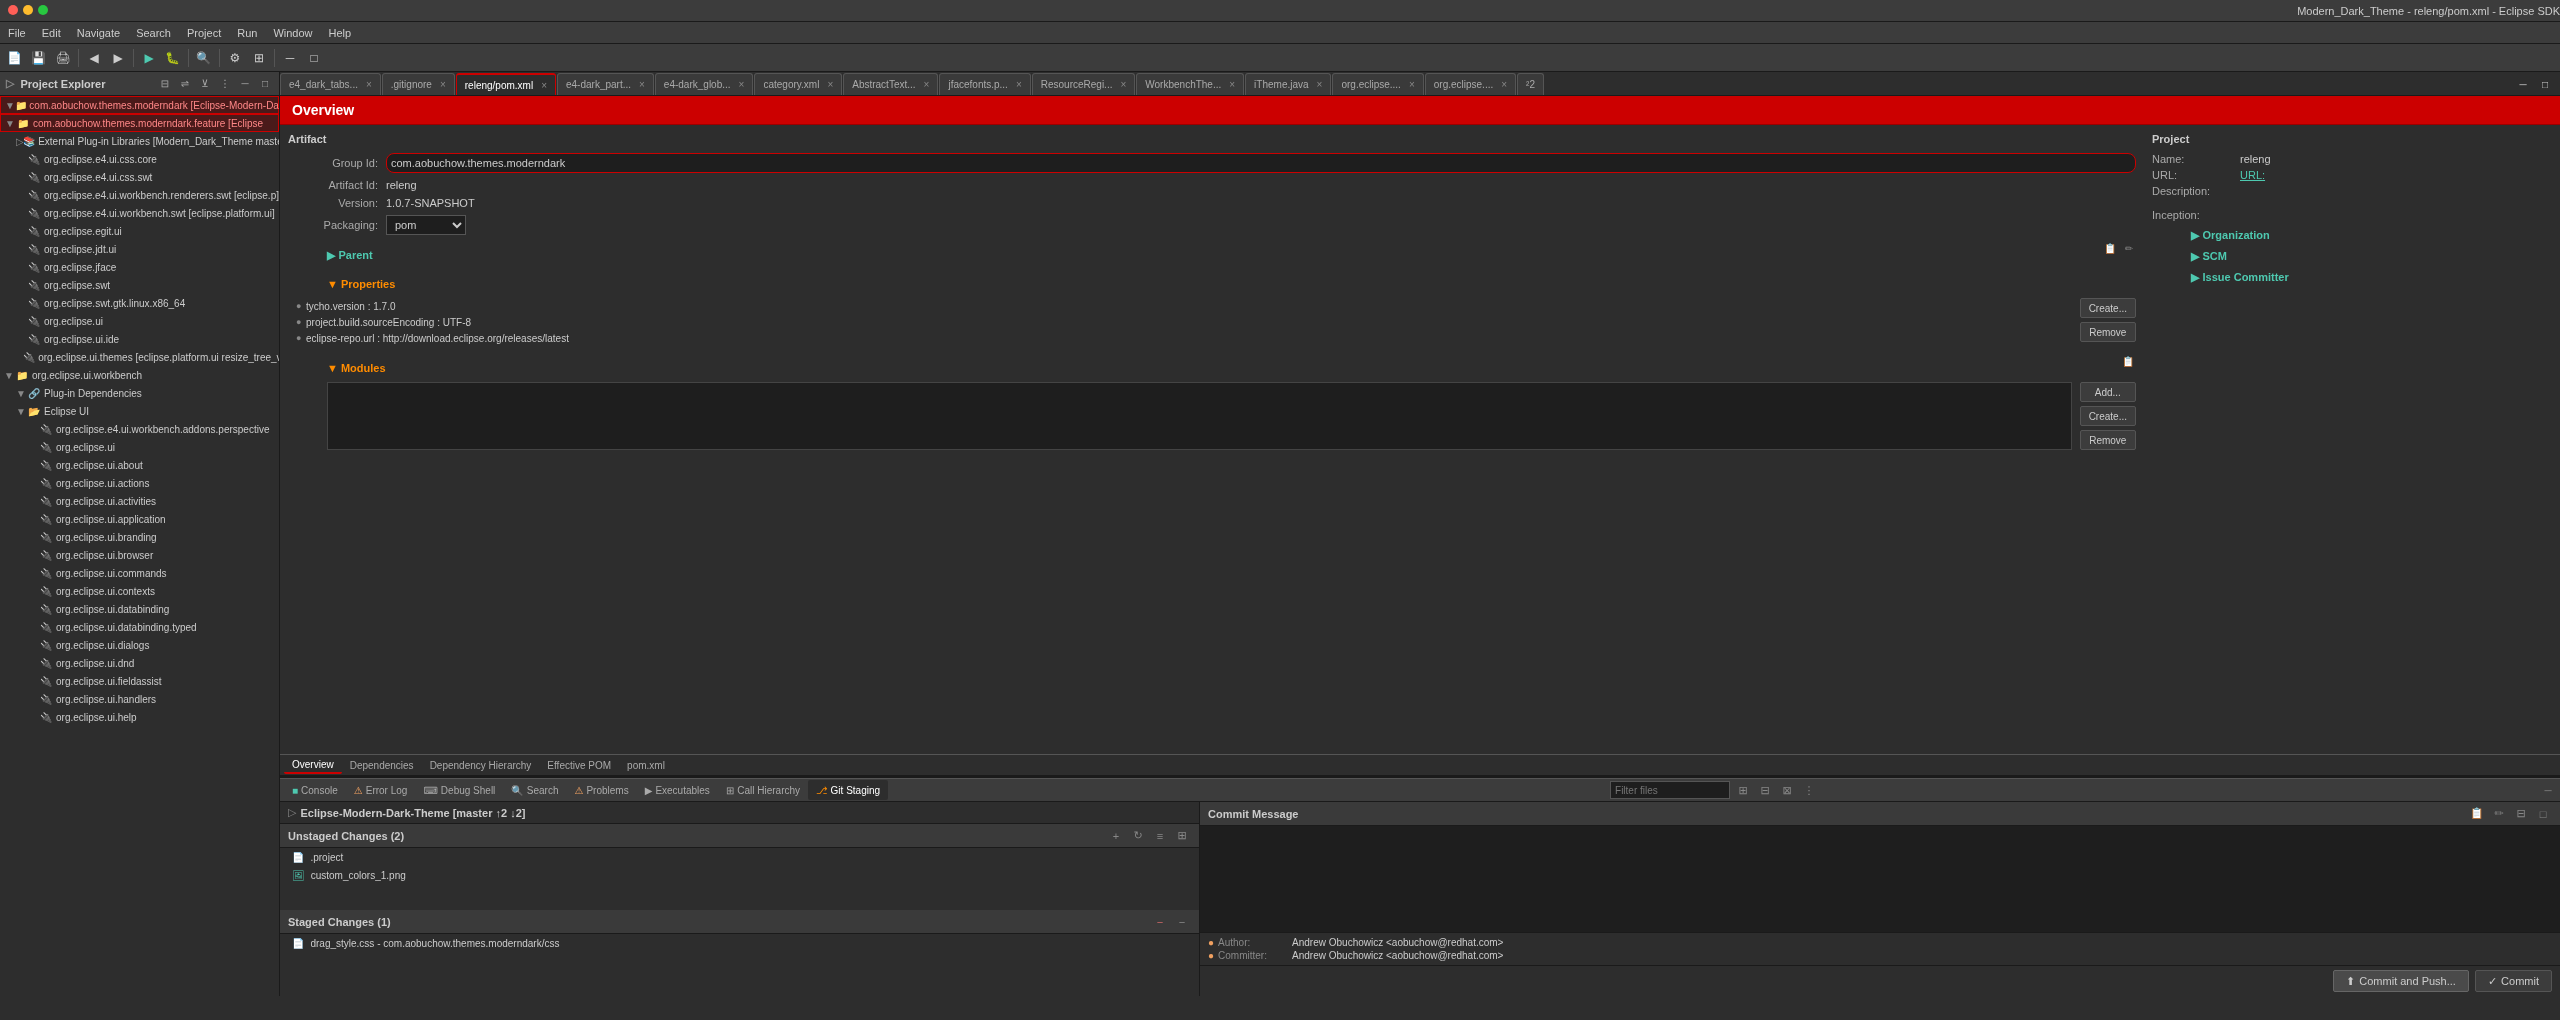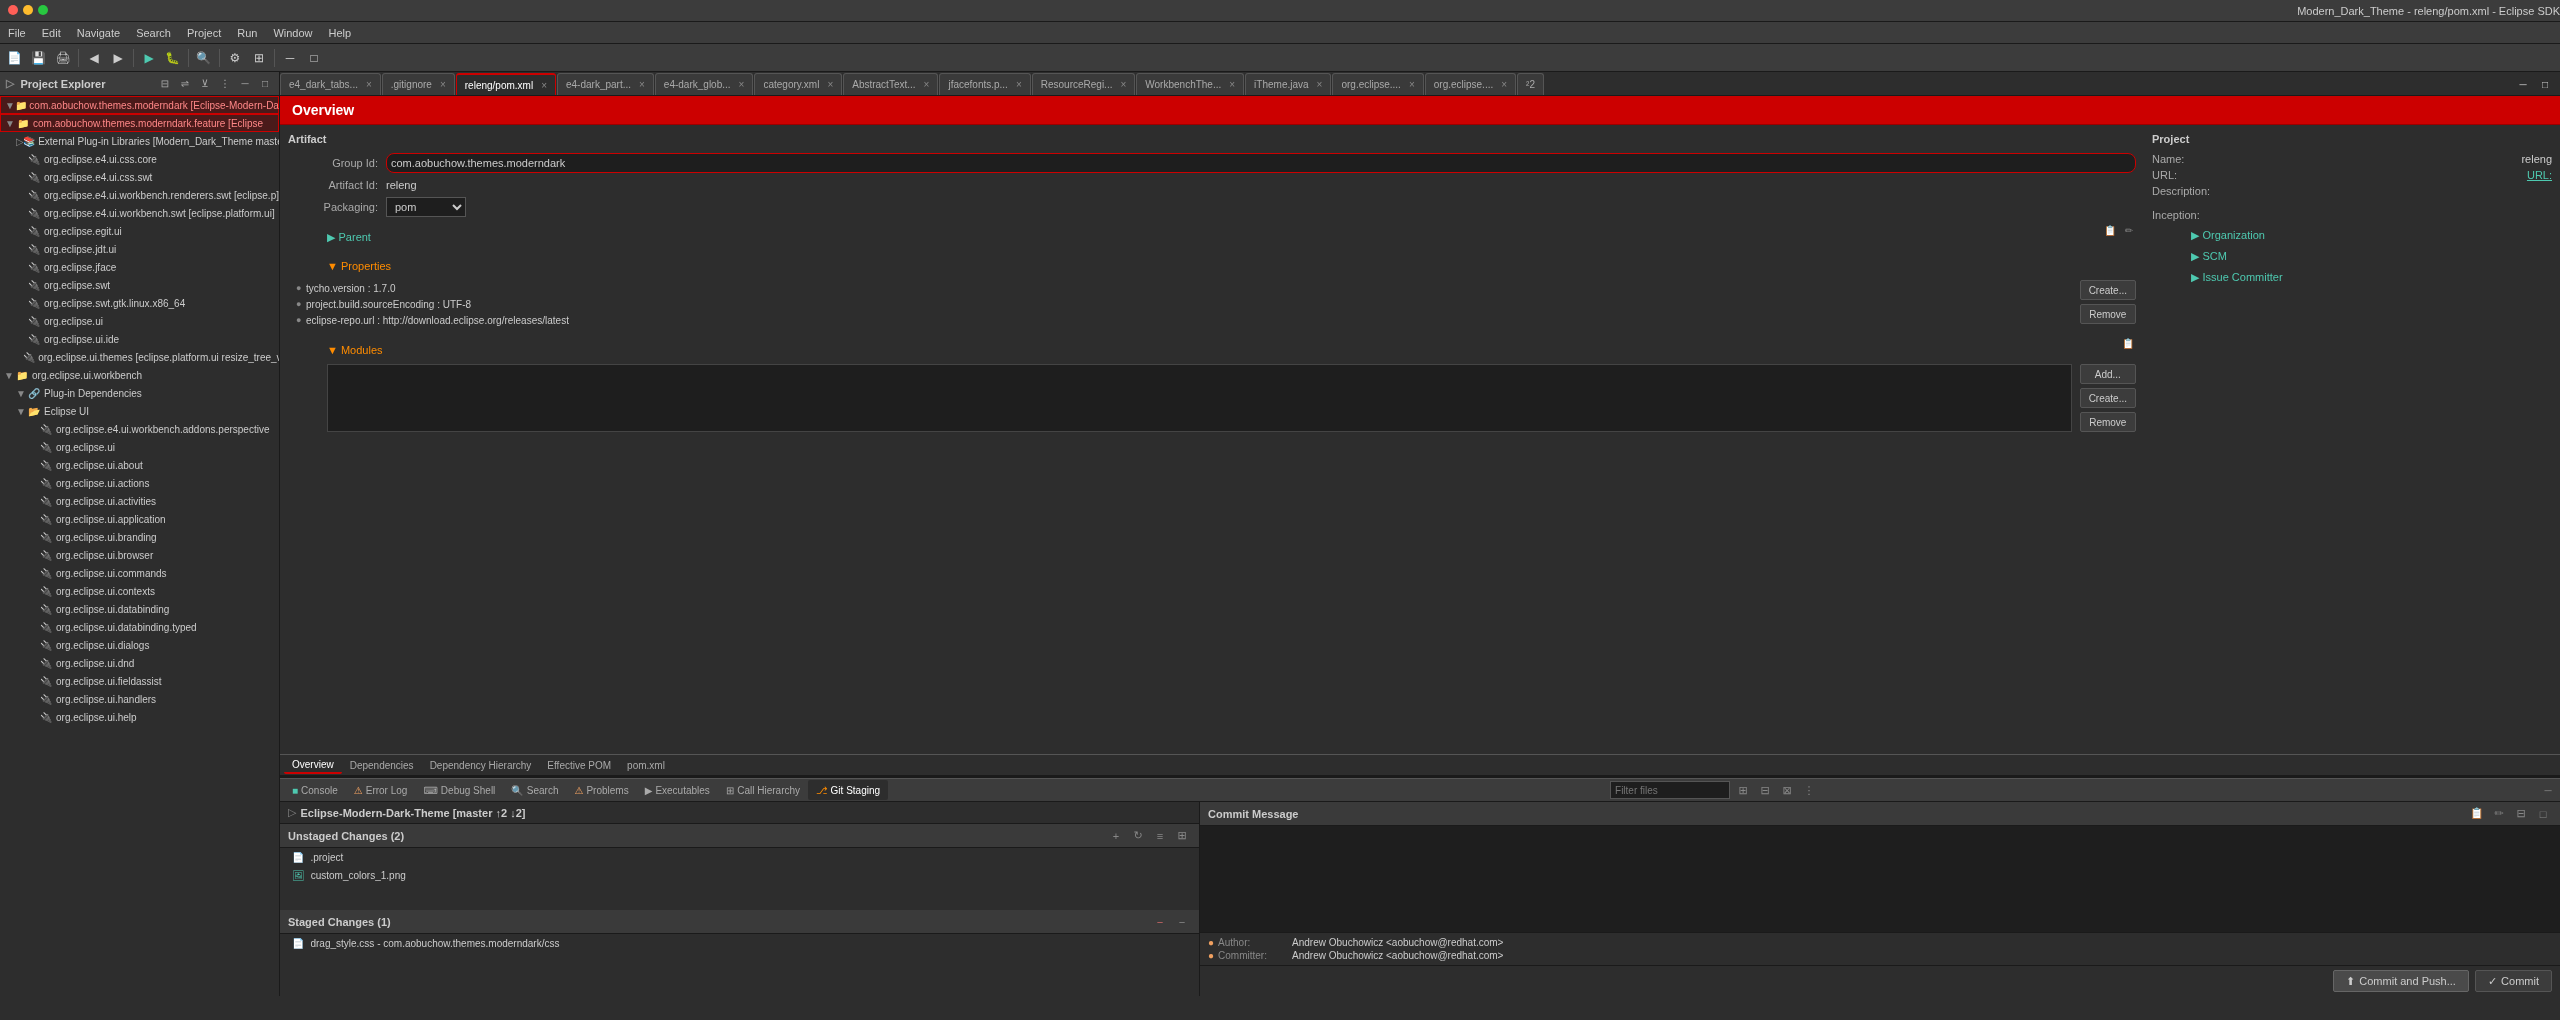--- a/index.html
+++ b/index.html
@@ -231,35 +231,34 @@
       background: #1e1e1e;
       border: 1px solid #555;
       color: #cccccc;
       font-size: 11px;
       padding: 0 4px;
       width: 80px;
     }
     .section-title {
       color: #4ec9b0;
       font-size: 11px;
-      font-weight: normal;
+      font-weight: bold;
       margin: 8px 0 4px 0;
       cursor: pointer;
       display: flex;
       align-items: center;
       gap: 4px;
       padding-left: 39px;
     }
     .section-title.orange { color: #ff8c00; }
     .project-row {
       display: flex;
       align-items: center;
       margin-bottom: 4px;
       gap: 8px;
-      justify-content: space-between;
     }
     .project-label { width: 80px; color: #aaa; font-size: 11px; }
     .project-value { color: #cccccc; font-size: 11px; }
     .project-link { color: #4ec9b0; font-size: 11px; text-decoration: underline; cursor: pointer; }
 
     .action-btn {
       height: 20px;
       padding: 0 8px;
       background: #3c3c3c;
       border: 1px solid #555;
@@ -835,20 +834,24 @@
 
           <div class="form-group">
             <span class="form-label">Group Id:</span>
             <input class="form-input" type="text" value="com.aobuchow.themes.moderndark" style="width: 300px; border-radius: 8px;">
           </div>
           <div class="form-group">
             <span class="form-label">Artifact Id:</span>
             <span class="form-value">releng</span>
           </div>
           <div class="form-group">
+            <span class="form-label">Version:</span>
+            <span class="form-value">1.0.7-SNAPSHOT</span>
+          </div>
+          <div class="form-group">
             <span class="form-label">Packaging:</span>
             <select class="form-select">
               <option>pom</option>
               <option>jar</option>
               <option>war</option>
             </select>
           </div>
 
           <div class="section-header-row">
             <span class="section-title">▶ Parent</span>

